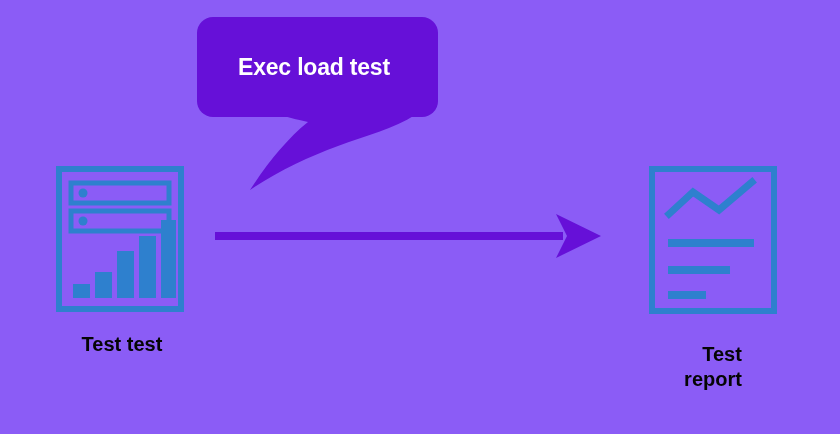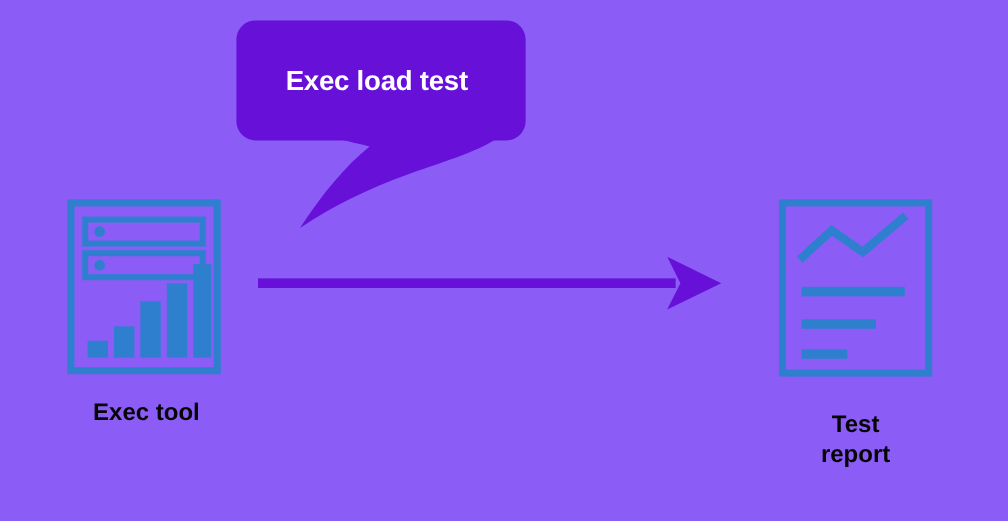--- a/index.html
+++ b/index.html
@@ -94,20 +94,21 @@
   #node-test-tool .node-label {
     margin-top: 20px;
   }
 
   #node-test-report {
     left: 649px;
     top: 166px;
   }
   #node-test-report .node-label {
     margin-top: 28px;
+    text-align: right;
   }
 </style>
 </head>
 <body>
 
 <div id="canvas">
 
   <div class="bubble-wrap">
     <svg class="bubble-svg" viewBox="0 0 260 190" xmlns="http://www.w3.org/2000/svg">
 
@@ -141,21 +142,21 @@
       <rect x="15" y="45" width="98" height="20" fill="none" stroke="#2e80ce" stroke-width="5"></rect>
       <circle cx="27" cy="27" r="0" fill="#2e80ce"></circle>
       <circle cx="27" cy="55" r="4.5" fill="#2e80ce"></circle>
 
       <rect x="17" y="118" width="17" height="14" fill="#2e80ce"></rect>
       <rect x="39" y="106" width="17" height="26" fill="#2e80ce"></rect>
       <rect x="61" y="85" width="17" height="47" fill="#2e80ce"></rect>
       <rect x="83" y="70" width="17" height="62" fill="#2e80ce"></rect>
       <rect x="105" y="54" width="15" height="78" fill="#2e80ce"></rect>
     </svg>
-    <div class="node-label">Exec tool</div>
+    <div class="node-label">Test test</div>
   </div>
 
   <div class="node" id="node-test-report">
     <svg class="node-icon-svg" width="128" height="148" viewBox="0 0 128 148" xmlns="http://www.w3.org/2000/svg">
 
       <rect x="3" y="3" width="122" height="142" fill="none" stroke="#2e80ce" stroke-width="6"></rect>
 
       <polyline points="20,48 44,26 70,44 103,16" fill="none" stroke="#2e80ce" stroke-width="7" stroke-linecap="square" stroke-linejoin="miter"></polyline>
 
       <rect x="19" y="73" width="86" height="8" fill="#2e80ce"></rect>

